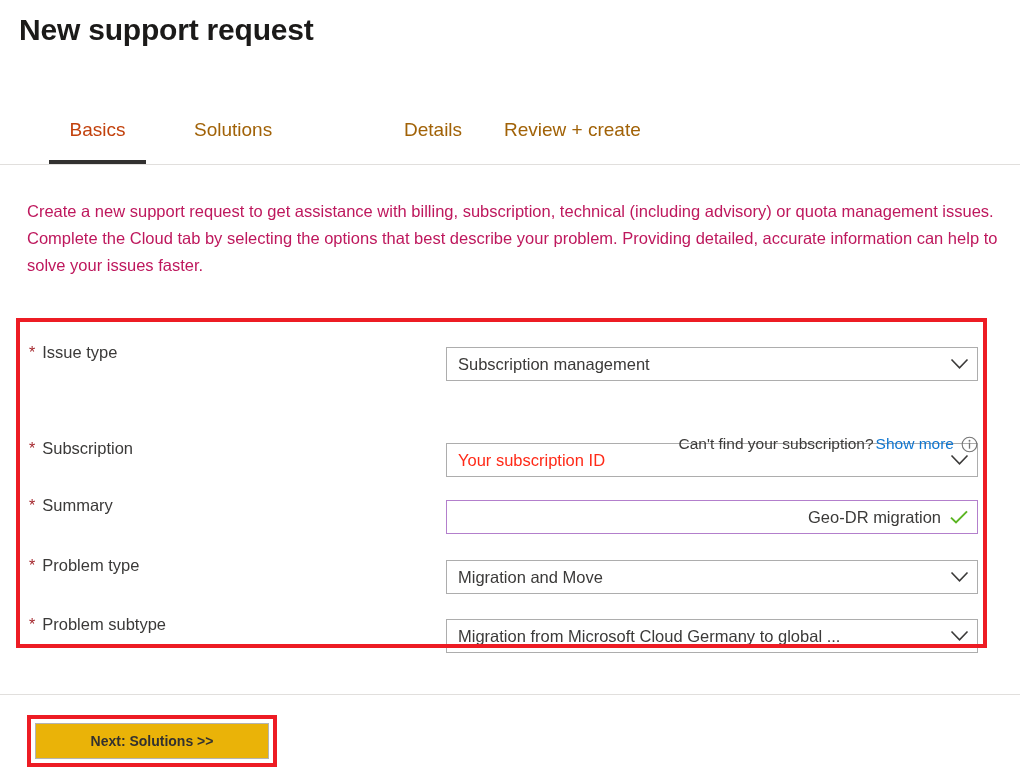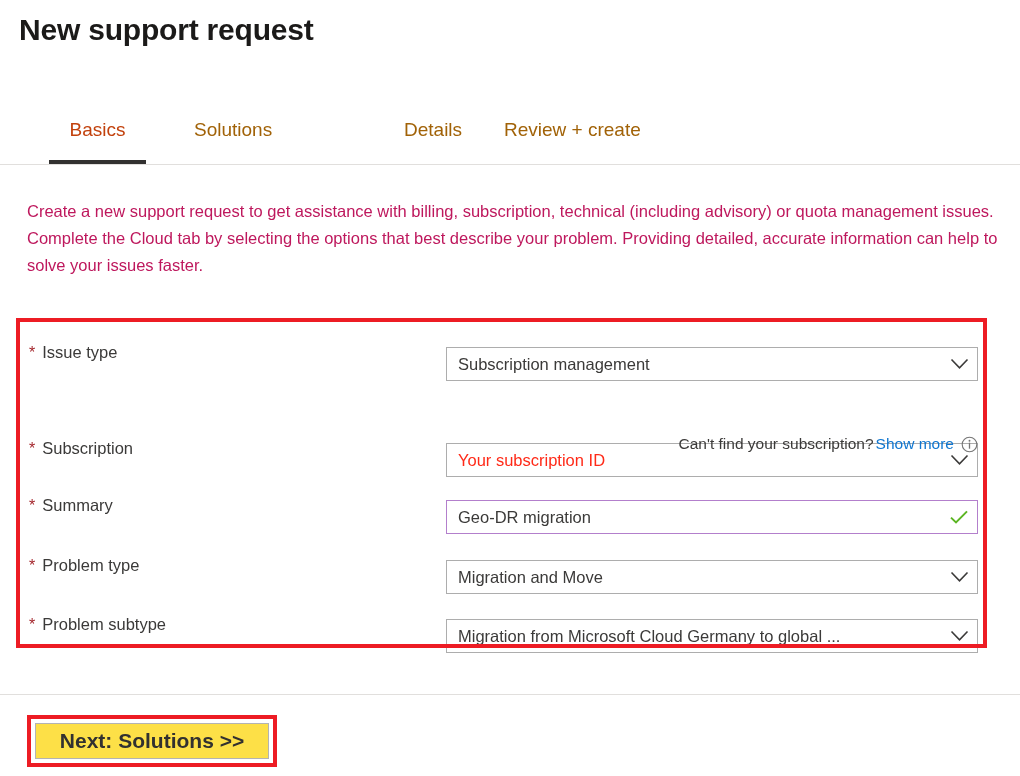--- a/index.html
+++ b/index.html
@@ -131,20 +131,21 @@
     font-size: 16.5px;
     color: #3b3a39;
     padding-left: 11px;
     white-space: nowrap;
     overflow: hidden;
     text-overflow: ellipsis;
   }
   .control.alert .value { color: #ff2a18; }
   .control.valid {
     border: 1px solid #b37fcc;
+    text-align: right;
   }
   .chev {
     flex: 0 0 auto;
     width: 36px;
     height: 32px;
     display: flex;
     align-items: center;
     justify-content: center;
   }
   .check {
@@ -214,24 +215,24 @@
     height: 1px;
     background: #e1dfdd;
   }
   .next-button {
     position: absolute;
     left: 35px;
     top: 723px;
     width: 234px;
     height: 36px;
     box-sizing: border-box;
-    background: #fde047;
+    background: #eab308;
     border: 1px solid #b3b3b3;
     font-family: "Liberation Sans", sans-serif;
-    font-size: 21px;
+    font-size: 14px;
     font-weight: 600;
     color: #323130;
     cursor: pointer;
     display: flex;
     align-items: center;
     justify-content: center;
   }
 </style>
 </head>
 <body>

